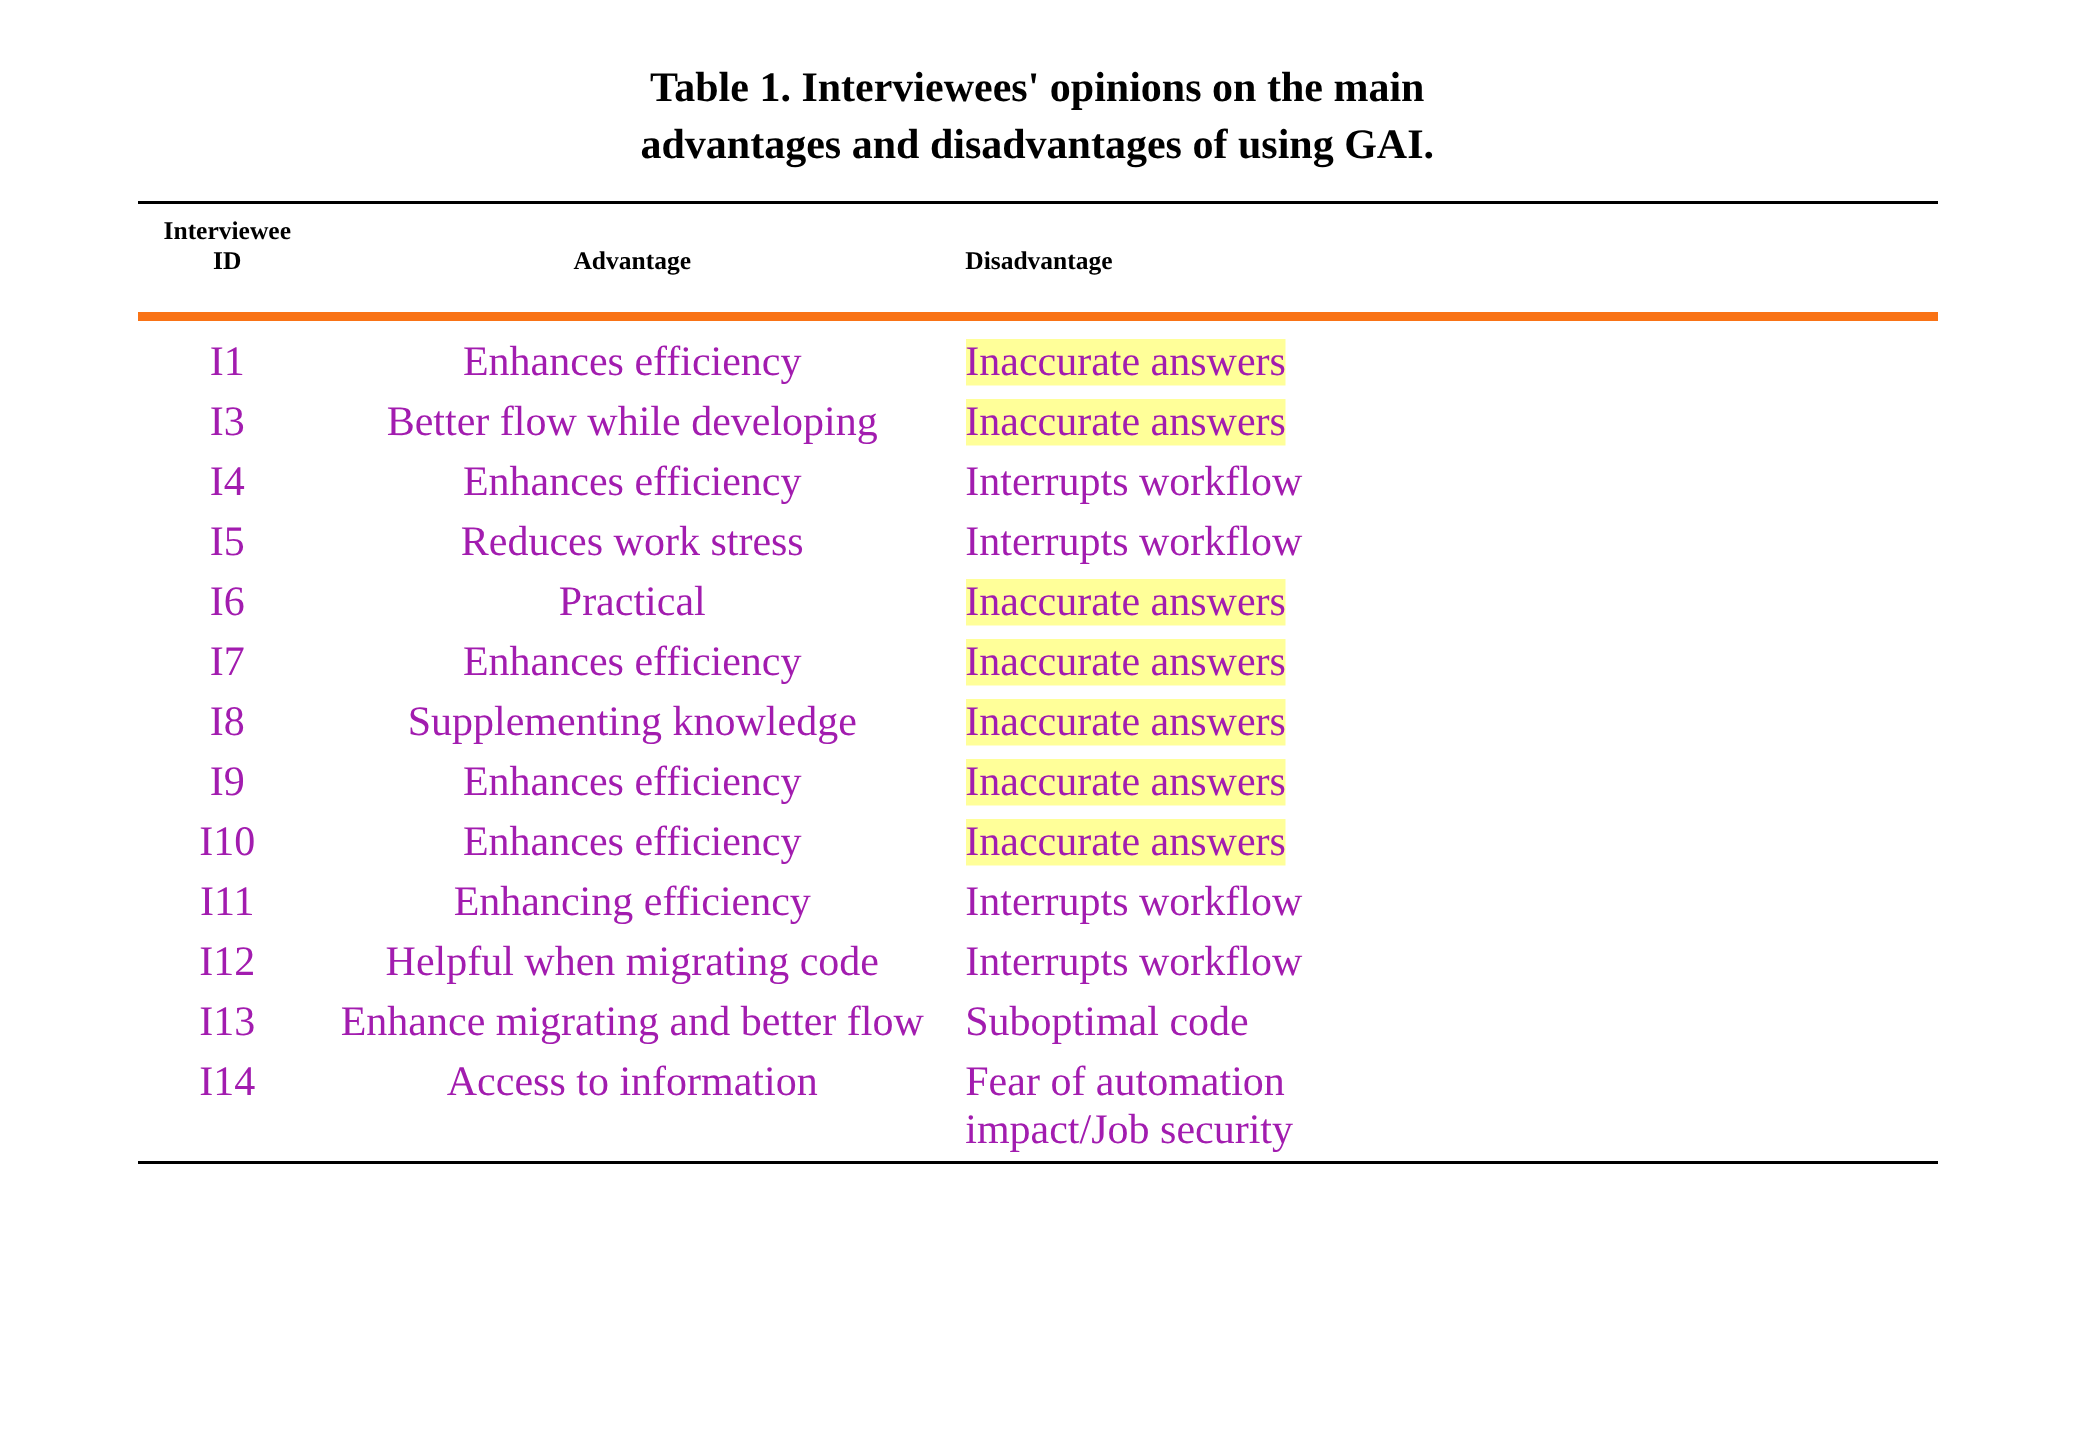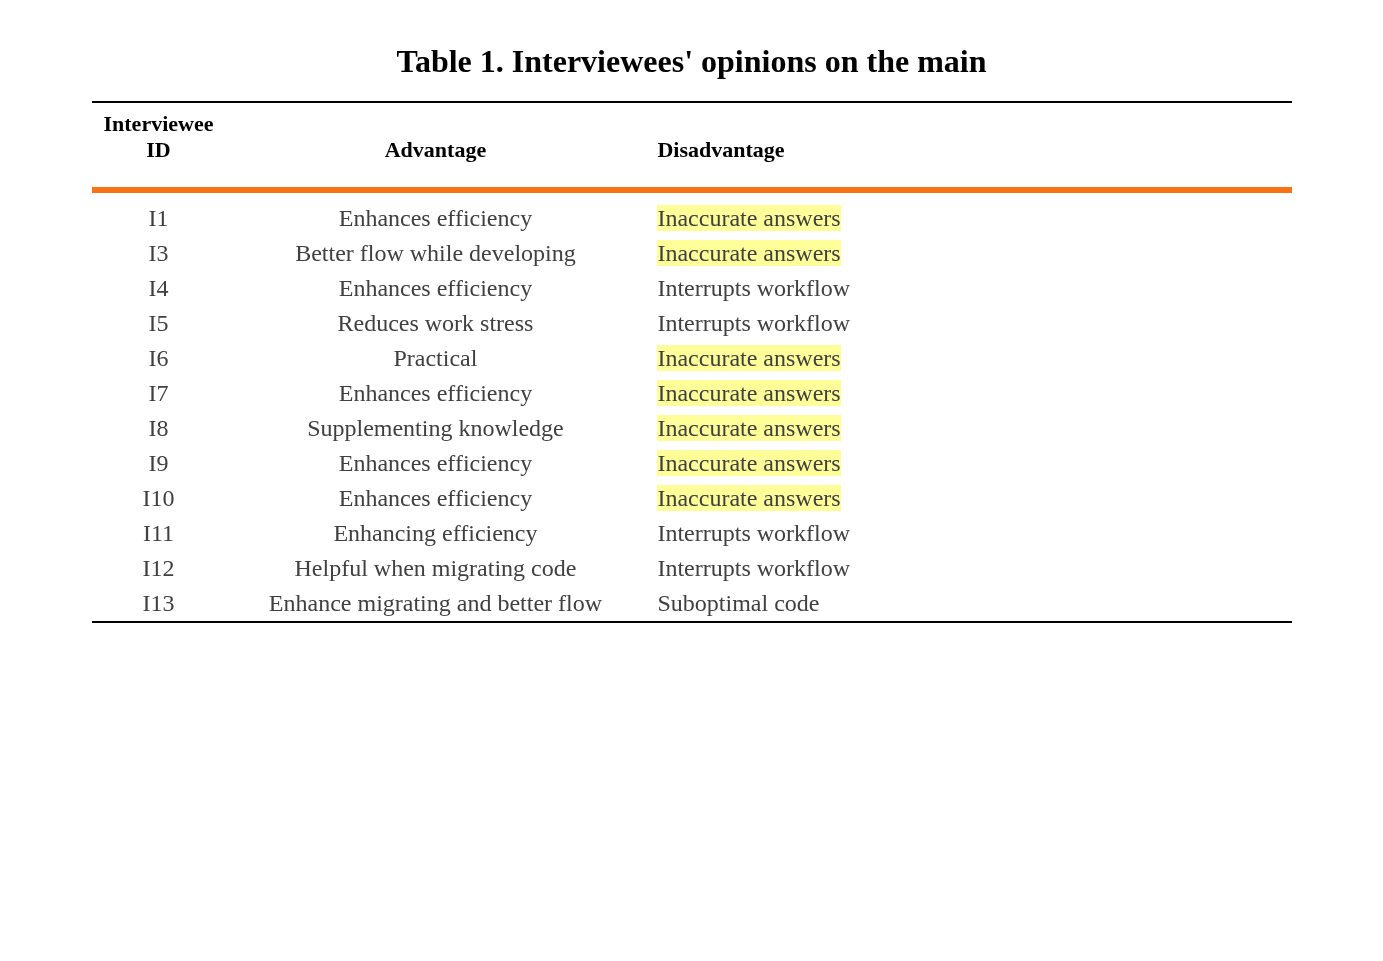--- a/index.html
+++ b/index.html
@@ -19,34 +19,34 @@
       padding: 40px 60px;
     }
 
     .page-container {
       width: 100%;
       max-width: 1200px;
     }
 
     .table-title {
       text-align: center;
-      font-size: 32px;
+      font-size: 28px;
       font-weight: bold;
       line-height: 1.35;
       margin-bottom: 18px;
       color: #000;
     }
 
     .data-table {
       width: 100%;
       border-collapse: collapse;
     }
 
     .data-table thead tr th {
-      font-size: 22px;
+      font-size: 17px;
       font-weight: bold;
       color: #000;
       padding: 8px 12px 24px 12px;
       vertical-align: bottom;
       border-top: 2.5px solid #000;
       border-bottom: 6px solid #f97316;
     }
 
     .data-table thead tr th.col-id {
       text-align: center;
@@ -56,22 +56,22 @@
     .data-table thead tr th.col-advantage {
       text-align: center;
       width: 420px;
     }
 
     .data-table thead tr th.col-disadvantage {
       text-align: left;
     }
 
     .data-table tbody tr td {
-      font-size: 24px;
-      color: #404040;
+      font-size: 28px;
+      color: #a21caf;
       padding: 4px 12px;
       vertical-align: top;
       font-family: Liberation Serif, serif;
     }
 
     .data-table tbody tr td.col-id {
       text-align: center;
       font-weight: normal;
     }
 
@@ -99,20 +99,21 @@
     .multi-line-disadv {
       display: block;
     }
   </style>
 </head>
 <body>
 
 <div class="page-container">
   <div class="table-title">
     <div>Table 1.  Interviewees' opinions on the main</div>
+    <div>advantages and disadvantages of using GAI.</div>
   </div>
 
   <table class="data-table">
     <thead>
       <tr>
         <th class="col-id">Interviewee<br>ID</th>
         <th class="col-advantage">Advantage</th>
         <th class="col-disadvantage">Disadvantage</th>
       </tr>
     </thead>
@@ -170,20 +171,28 @@
         <tr>
           <td class="col-id">I12</td>
           <td class="col-advantage">Helpful when migrating code</td>
           <td class="col-disadvantage">Interrupts workflow</td>
         </tr>
         <tr>
           <td class="col-id">I13</td>
           <td class="col-advantage">Enhance migrating and better flow</td>
           <td class="col-disadvantage">Suboptimal code</td>
         </tr>
+        <tr>
+          <td class="col-id">I14</td>
+          <td class="col-advantage">Access to information</td>
+          <td class="col-disadvantage">
+            <span class="multi-line-disadv">Fear of automation</span>
+            <span class="multi-line-disadv">impact/Job security</span>
+          </td>
+        </tr>
       </tbody>
     <tfoot>
       <tr>
         <td colspan="3"></td>
       </tr>
     </tfoot>
   </table>
 </div>
 
 </body></html>

